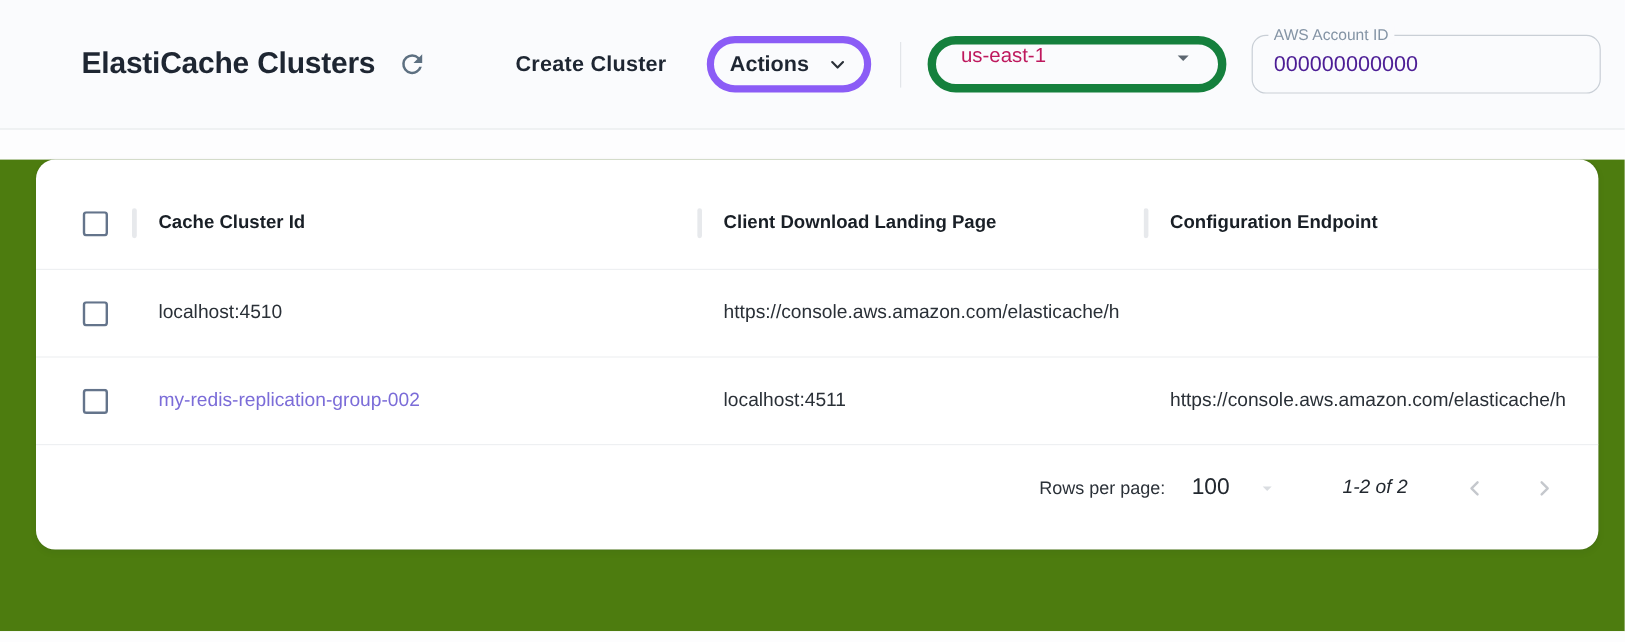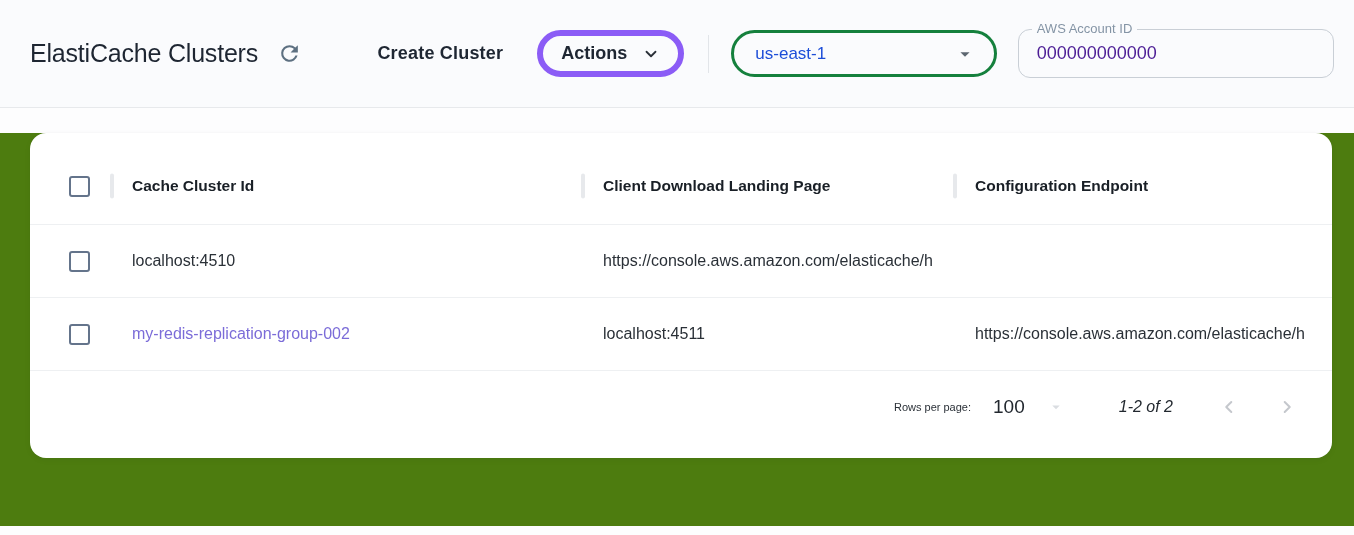--- a/index.html
+++ b/index.html
@@ -12,22 +12,22 @@
 
   
   .topbar {
     display:flex; align-items:center;
     height:108px;
     padding:0 20px 0 30px;
     background:#fafbfd;
     border-bottom:1px solid #e7e9ec;
   }
   .page-title {
-    font-size:25px; font-weight:400; color:#1e2632; letter-spacing:-0.2px;
-    margin-right:16px; white-space:nowrap;
+    font-size:25px; font-weight:700; color:#1e2632; letter-spacing:-0.2px;
+    margin-right:16px; white-space:nowrap;margin-left:38px;
   }
   .icon-btn {
     background:none; border:none; cursor:pointer;
     width:32px; height:32px; display:flex; align-items:center; justify-content:center;
   }
   .text-btn {
     background:none; border:none; cursor:pointer;
     font-family:inherit; font-size:18px; font-weight:700; color:#1e2632;
     margin-left:72px; white-space:nowrap; letter-spacing:0.2px;
   }
@@ -38,25 +38,25 @@
     background:transparent; cursor:pointer;
     display:flex; align-items:center; justify-content:center; gap:15px;
     font-family:inherit; font-size:18px; font-weight:700; color:#1e2632;
   }
   .vdiv {
     width:1px; height:38px; background:#e2e5e9; margin-left:24px;
   }
   .region-select {
     margin-left:22px;
     width:270px; height:47px;
-    border:3px solid #15803d; border-radius:24px;
-    display:flex; align-items:center; justify-content:space-between;
+    border:7px solid #15803d; border-radius:24px;
+    display:flex; justify-content:space-between;
     padding:0 18px 0 21px;
     cursor:pointer;
-    font-size:17px; color:#1d4ed8;
+    font-size:17px; color:#be185d;
   }
   .account-field {
     position:relative;
     margin-left:21px;
     width:323px; height:49px;
     border:1px solid #c9cfd6; border-radius:12px;
     display:flex; align-items:center;
   }
   .account-field .float-label {
     position:absolute; top:-9px; left:13px;
@@ -113,21 +113,21 @@
     border:2px solid #64748b; border-radius:3px;
     background:transparent; display:inline-block; cursor:pointer;
   }
 
   
   .pagination {
     height:72px;
     display:flex; align-items:center; justify-content:flex-end;
     padding-right:27px;
   }
-  .rpp-label { font-size:11px; color:#2b3138; }
+  .rpp-label { font-size:15px; color:#2b3138; }
   .rpp-select {
     display:flex; align-items:center; gap:22px;
     margin-left:22px; cursor:pointer;
   }
   .rpp-value { font-size:19px; color:#22282f; }
   .range-label { font-size:16px; color:#22282f; margin-left:54px;font-style:italic; }
   .page-btn {
     width:36px; height:36px;
     background:none; border:none; cursor:default;
     display:flex; align-items:center; justify-content:center;

